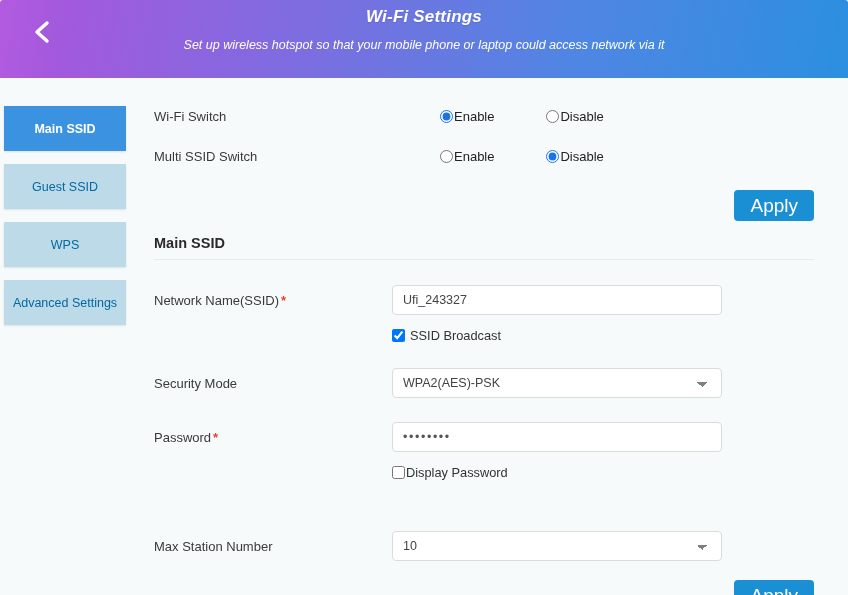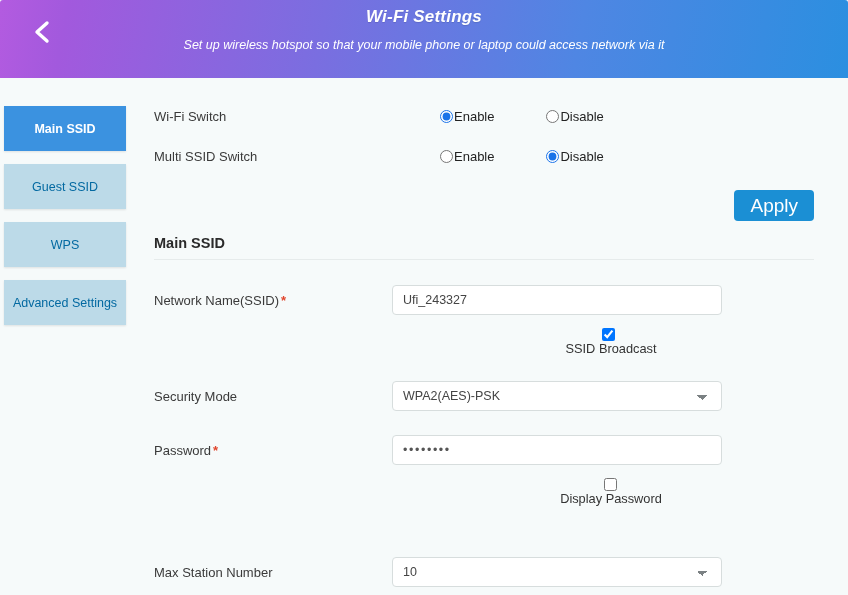--- a/index.html
+++ b/index.html
@@ -197,21 +197,20 @@
     letter-spacing: 1.6px;
     color: #555;
   }
 
   .check-line {
     display: flex;
     align-items: center;
     font-size: 12.8px;
     color: #333;
     cursor: pointer;
-    flex-direction: column;
   }
   .check-line input {
     width: 13px;
     height: 13px;
     margin: 0 5px 0 0;
     cursor: pointer;
   }
   .check-line.tight input { margin-right: 1px; }
 
   .field-col { margin-left: 238px; }

